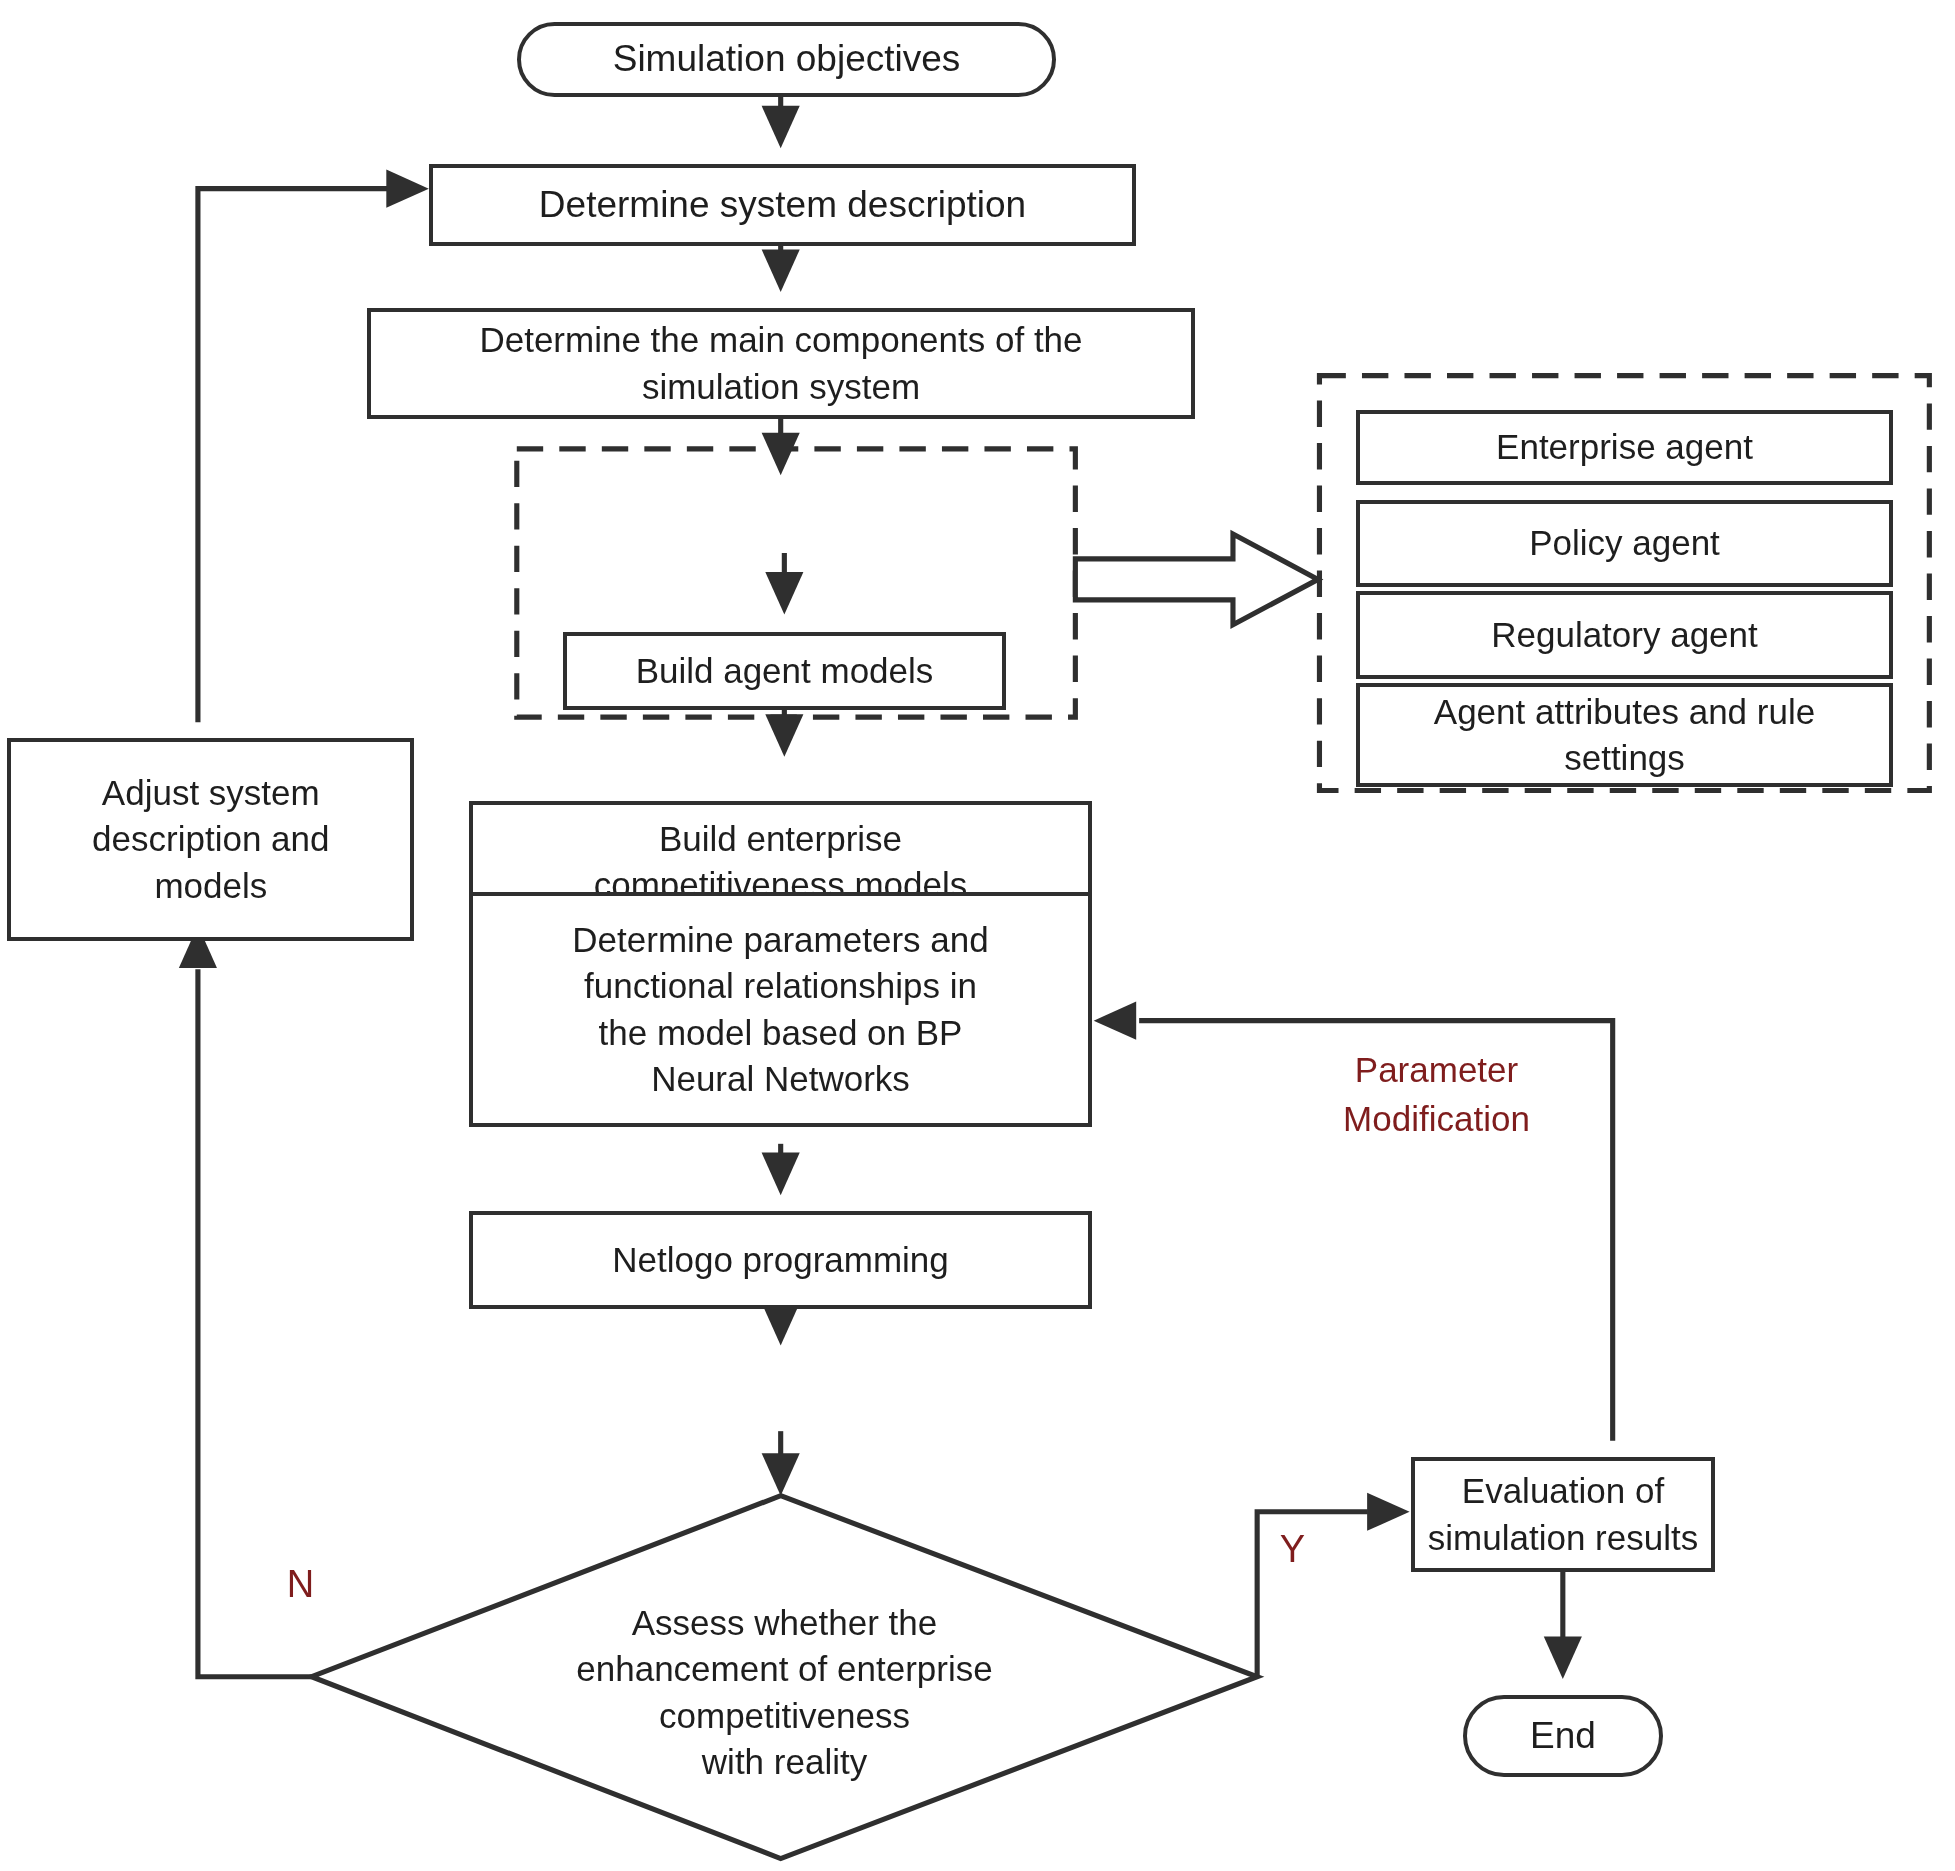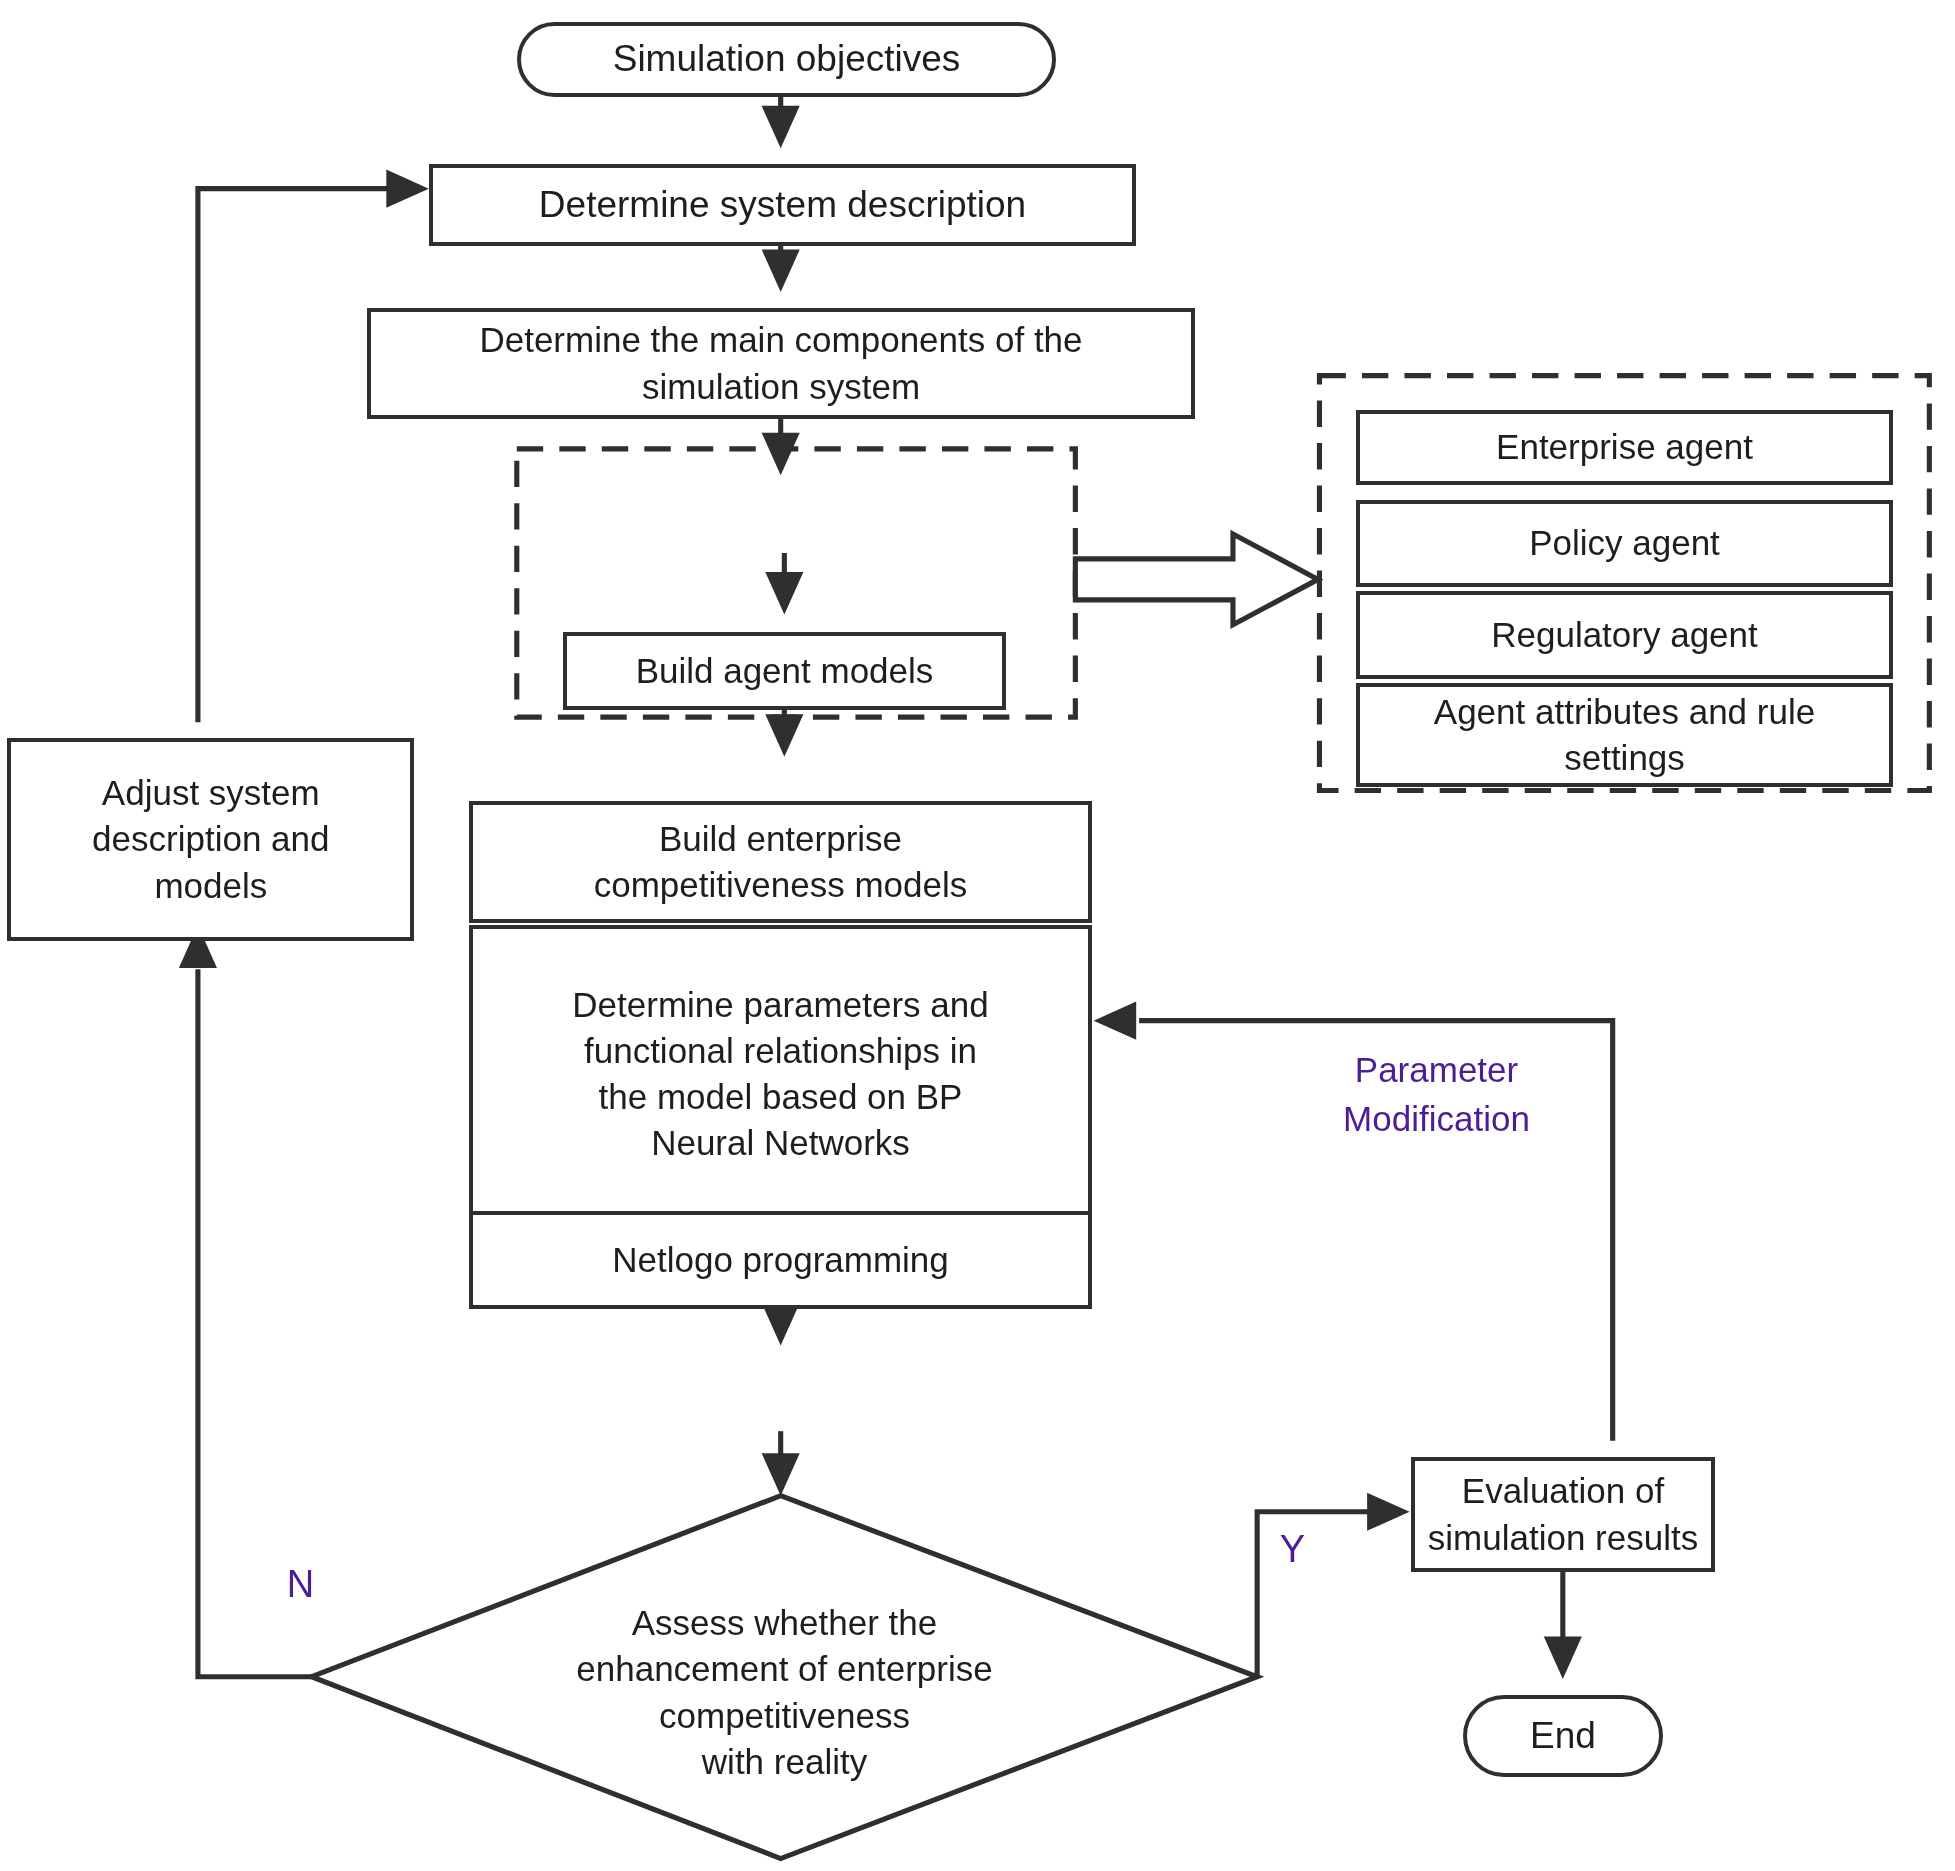--- a/index.html
+++ b/index.html
@@ -28,21 +28,21 @@
     color:#1e1e1e;
     padding:0 8.8px;
     margin-top:16px;
   }
   .terminator{border-radius:44px;}
   .borderless{border:none;background:transparent;padding:0;}
   .edge-label{
     position:absolute;
     font-size:38px;
     line-height:1.4;
-    color:#4c1d95;
+    color:#7f1d1d;
     text-align:center;
     white-space:pre-line;
   }
 </style>
 </head>
 <body>
 
 <div id="canvas">
 
   <svg id="connectors" width="1955" height="1872" viewBox="0 0 2667 2553">
@@ -108,21 +108,21 @@
   <div class="node" style="left:1356px;top:484px;width:537px;height:87px">Policy agent</div>
 
   <div class="node" style="left:1356px;top:575px;width:537px;height:88px">Regulatory agent</div>
 
   <div class="node" style="left:1356px;top:667px;width:537px;height:104px">Agent attributes and rule
 settings</div>
 
   <div class="node" style="left:469px;top:785px;width:623px;height:122px">Build enterprise
 competitiveness models</div>
 
-  <div class="node" style="left:469px;top:909px;width:623px;height:298px">Determine parameters and
+  <div class="node" style="left:469px;top:876px;width:623px;height:235px">Determine parameters and
 functional relationships in
 the model based on BP
 Neural Networks</div>
 
   <div class="node" style="left:469px;top:1195px;width:623px;height:98px">Netlogo programming</div>
 
 
   <div class="node borderless" style="left:491px;top:1532px;width:587px;height:289px">Assess whether the
 enhancement of enterprise
 competitiveness

